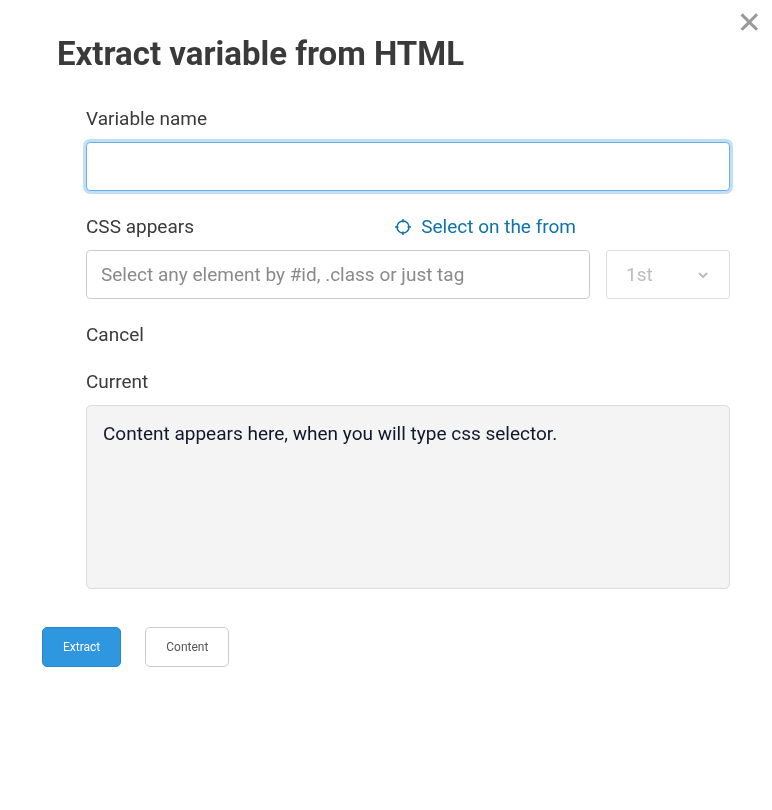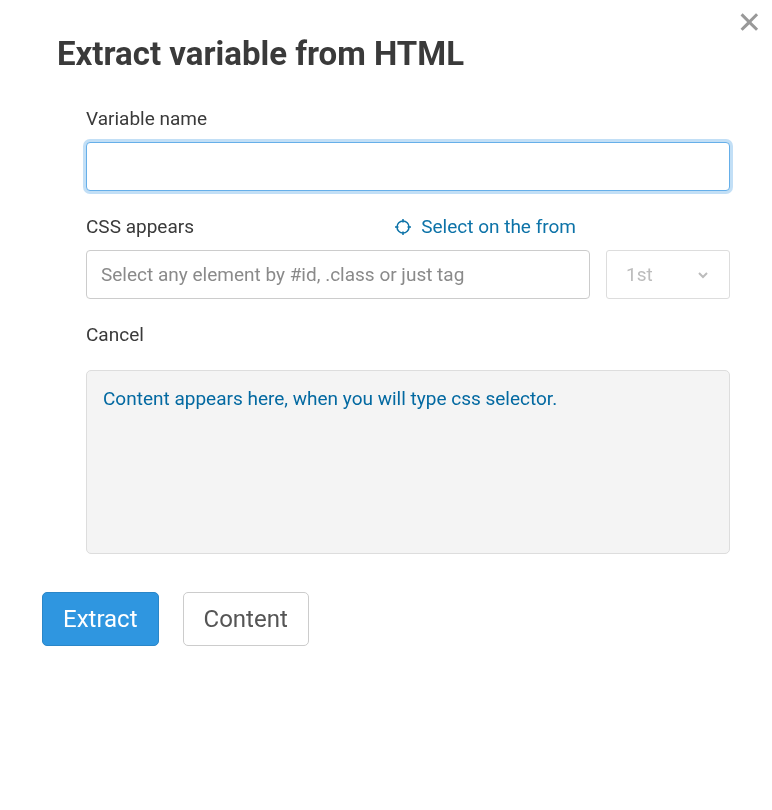--- a/index.html
+++ b/index.html
@@ -113,31 +113,31 @@
       flex-shrink: 0;
     }
     .preview-box {
       width: 100%;
       min-height: 184px;
       padding: 16px;
       font-size: 19px;
       border: 1px solid #ddd;
       border-radius: 5px;
       background: #f4f4f4;
-      color: #0369a1;
+      color: #0f172a;
       font-family: inherit;
     }
     .button-row {
       display: flex;
       gap: 24px;
       margin-top: 38px;
     }
     .btn {
       padding: 12px 20px;
-      font-size: 24px;
+      font-size: 12px;
       border-radius: 5px;
       cursor: pointer;
       font-family: inherit;
     }
     .btn-primary {
       background: #2f96e0;
       color: #fff;
       border: 1px solid #2a86c8;
     }
     .btn-secondary {
@@ -182,20 +182,21 @@
         </svg>
       </div>
     </div>
   </div>
 
   <div class="form-group">
     <label class="form-label">Cancel</label>
   </div>
 
   <div class="form-group">
+    <label class="form-label">Current</label>
     <div class="preview-box">Content appears here, when you will type css selector.</div>
   </div>
 
   <div class="button-row">
     <button class="btn btn-primary">Extract</button>
     <button class="btn btn-secondary">Content</button>
   </div>
 </div>
 
 </body></html>

